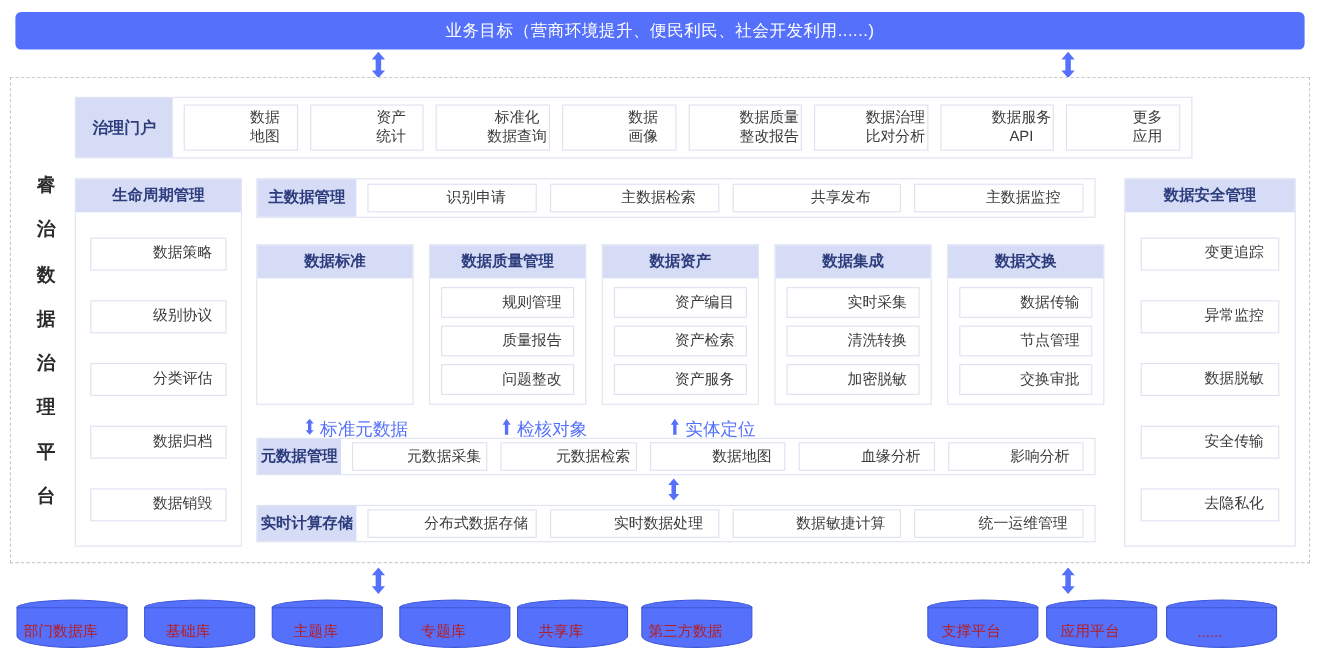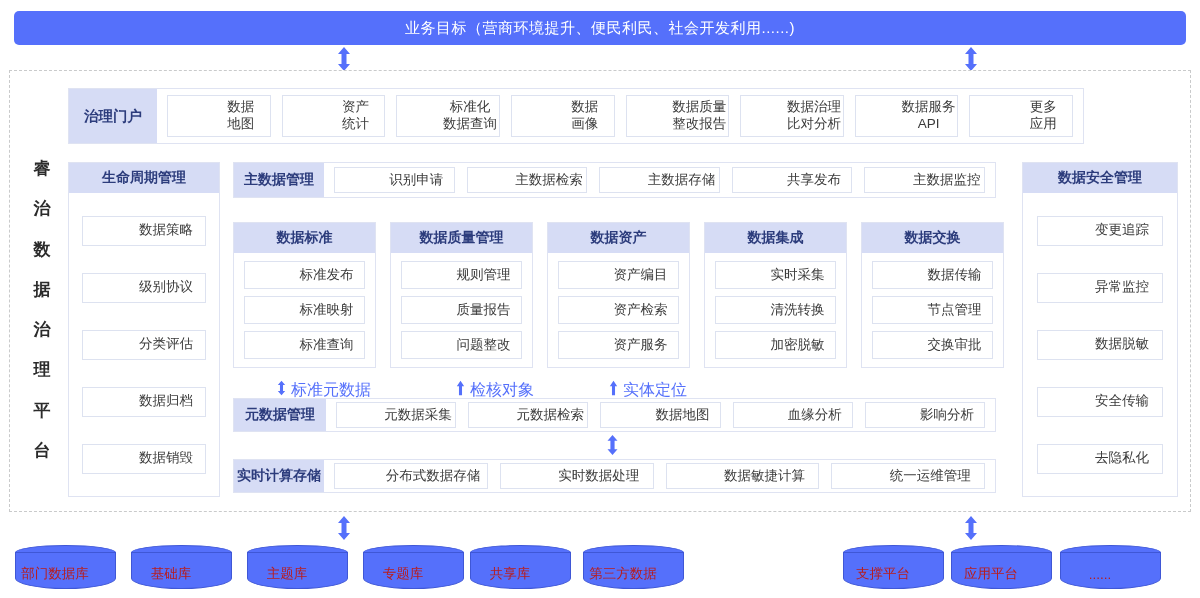--- a/index.html
+++ b/index.html
@@ -60,21 +60,21 @@
   #portal-row .chip{height:42px;white-space:pre-line;font-size:13.5px;}
   #portal-row{left:68px;top:88px;width:1016px;height:56px;}
   #portal-row .row-label{width:88px;font-size:14.5px;}
   #portal-row .row-items{padding:0 10px;gap:11px}
 
   #master-row{left:233px;top:162px;width:763px;height:36px;}
   #master-row .row-label{width:90px;}
   #master-row .row-items{gap:12px;padding:0 10px}
 
   #meta-row{left:233px;top:398px;width:763px;height:34px;}
-  #meta-row .row-label{width:92px;}
+  #meta-row .row-label{width:76px;}
   #meta-row .row-items{gap:12px;padding:0 10px}
 
   #rt-row{left:233px;top:459px;width:763px;height:34px;}
   #rt-row .row-label{width:90px;}
   #rt-row .row-items{gap:12px;padding:0 10px}
 
   
   .card{
     position:absolute;border:1px solid #dfe3f2;background:#fff;box-sizing:border-box;
     display:flex;flex-direction:column;
@@ -205,33 +205,27 @@
     <div class="chip">安全传输</div>
     <div class="chip">去隐私化</div>
   </div>
 </div>
 
 <div class="row" id="master-row">
   <div class="row-label">主数据管理</div>
   <div class="row-items">
     <div class="chip">识别申请</div>
     <div class="chip">主数据检索</div>
-    <div class="chip">主数据存储</div>
     <div class="chip">共享发布</div>
     <div class="chip">主数据监控</div>
   </div>
 </div>
 
 <div class="card mid-card" id="mid-card-0">
   <div class="card-head">数据标准</div>
-  <div class="card-body">
-    <div class="chip">标准发布</div>
-    <div class="chip">标准映射</div>
-    <div class="chip">标准查询</div>
-  </div>
 </div>
 <div class="card mid-card" id="mid-card-1">
   <div class="card-head">数据质量管理</div>
   <div class="card-body">
     <div class="chip">规则管理</div>
     <div class="chip">质量报告</div>
     <div class="chip">问题整改</div>
   </div>
 </div>
 <div class="card mid-card" id="mid-card-2">

